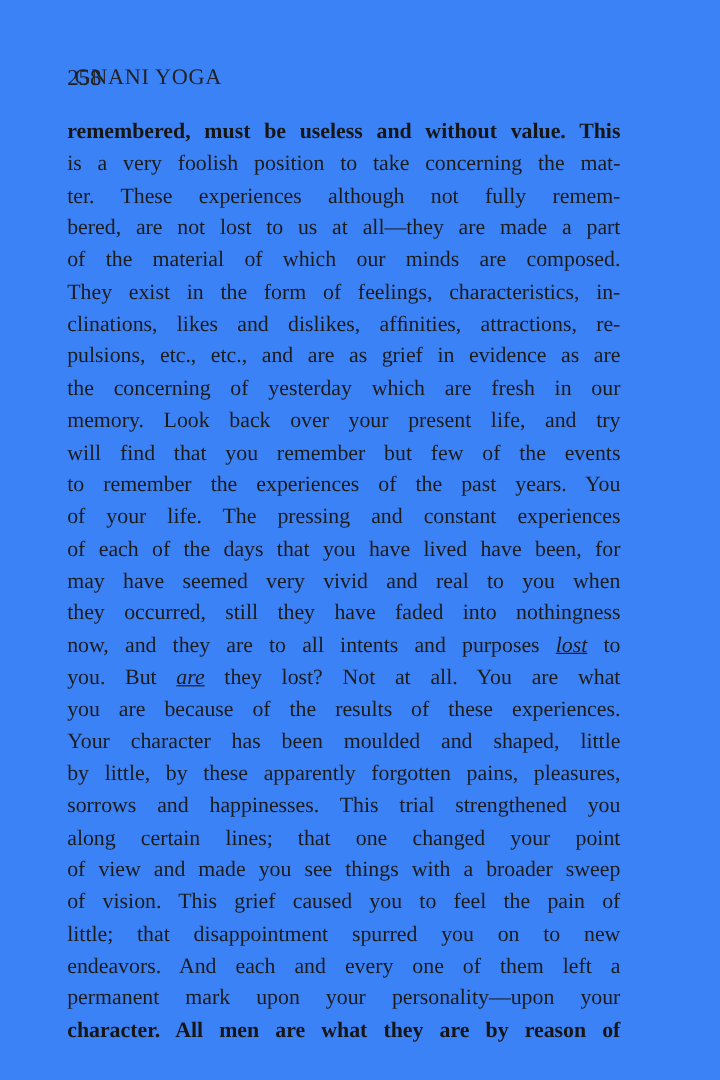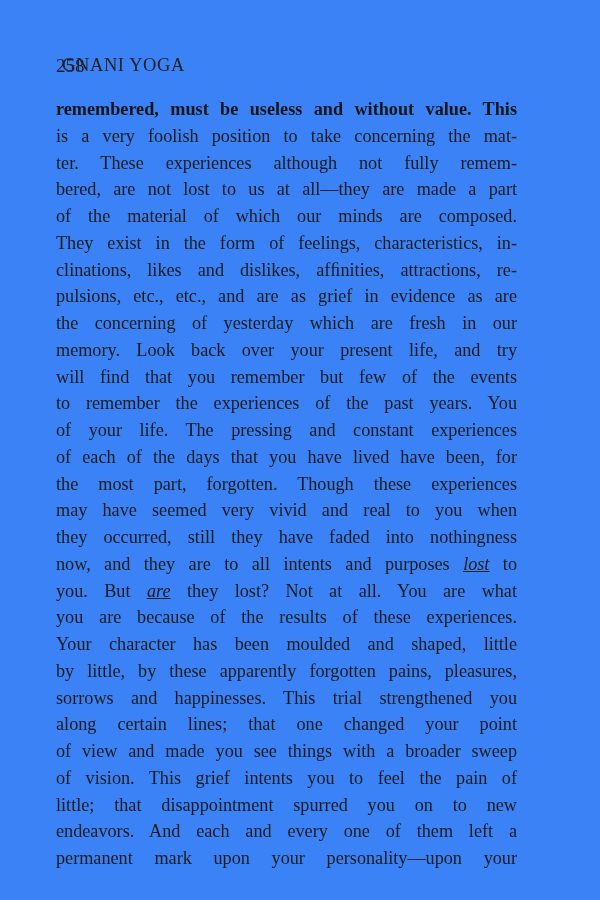--- a/index.html
+++ b/index.html
@@ -99,29 +99,29 @@
     <div class="line"><span class="line-inner">of the material of which our minds are composed.</span></div>
     <div class="line"><span class="line-inner">They exist in the form of feelings, characteristics, in-</span></div>
     <div class="line"><span class="line-inner">clinations, likes and dislikes, afﬁnities, attractions, re-</span></div>
     <div class="line"><span class="line-inner">pulsions, etc., etc., and are as grief in evidence as are</span></div>
     <div class="line"><span class="line-inner">the concerning of yesterday which are fresh in our</span></div>
     <div class="line"><span class="line-inner">memory.  Look back over your present life, and try</span></div>
     <div class="line"><span class="line-inner">will find that you remember but few of the events</span></div>
     <div class="line"><span class="line-inner">to remember the experiences of the past years.  You</span></div>
     <div class="line"><span class="line-inner">of your life.  The pressing and constant experiences</span></div>
     <div class="line"><span class="line-inner">of each of the days that you have lived have been, for</span></div>
-    <div class="line"><span class="line-inner">the most part, forgotten.  Though these experiences</span></div>
     <div class="line"><span class="line-inner">may have seemed very vivid and real to you when</span></div>
     <div class="line"><span class="line-inner">they occurred, still they have faded into nothingness</span></div>
     <div class="line"><span class="line-inner"><span>now, and they are to all intents and purposes </span><span class="it">lost</span><span> to</span></span></div>
     <div class="line"><span class="line-inner"><span>you.  But </span><span class="it">are</span><span> they lost?  Not at all.  You are what</span></span></div>
     <div class="line"><span class="line-inner">you are because of the results of these experiences.</span></div>
     <div class="line"><span class="line-inner">Your character has been moulded and shaped, little</span></div>
     <div class="line"><span class="line-inner">by little, by these apparently forgotten pains, pleasures,</span></div>
     <div class="line"><span class="line-inner">sorrows and happinesses.  This trial strengthened you</span></div>
     <div class="line"><span class="line-inner">along certain lines; that one changed your point</span></div>
     <div class="line"><span class="line-inner">of view and made you see things with a broader sweep</span></div>
-    <div class="line"><span class="line-inner">of vision.  This grief intents you to feel the pain of</span></div>
+    <div class="line"><span class="line-inner">of vision.  This grief caused you to feel the pain of</span></div>
     <div class="line"><span class="line-inner">little; that disappointment spurred you on to new</span></div>
     <div class="line"><span class="line-inner">endeavors.  And each and every one of them left a</span></div>
     <div class="line"><span class="line-inner">permanent mark upon your personality—upon your</span></div>
+    <div class="line bold-ish"><span class="line-inner">character.  All men are what they are by reason of</span></div>
   </div>
 </div>
 
 </body></html>

